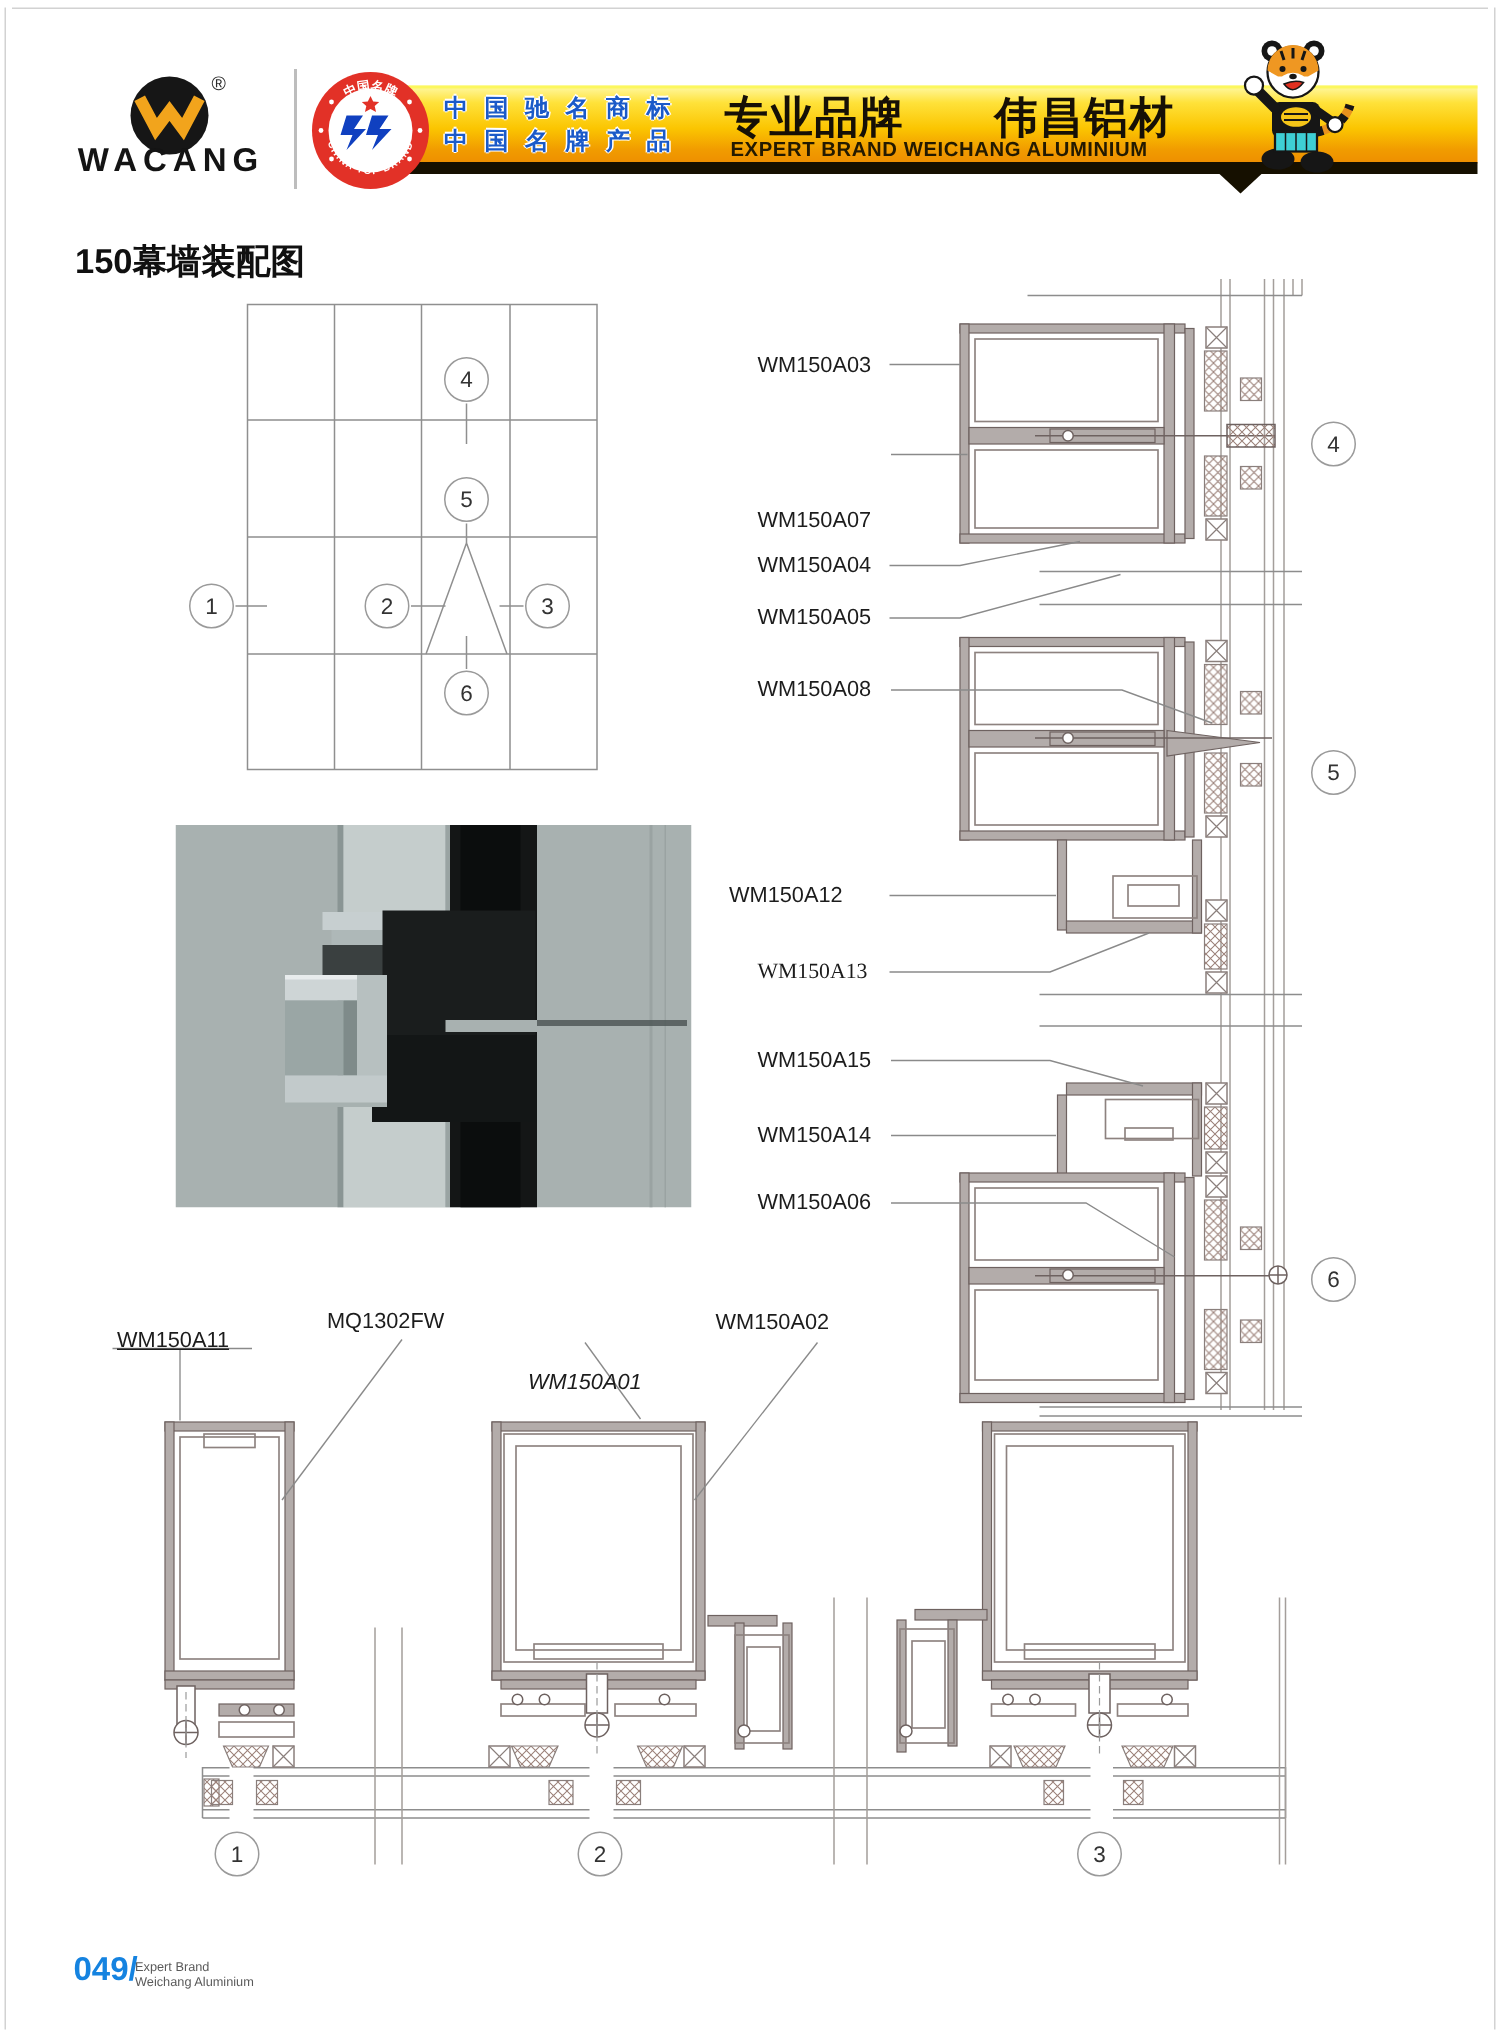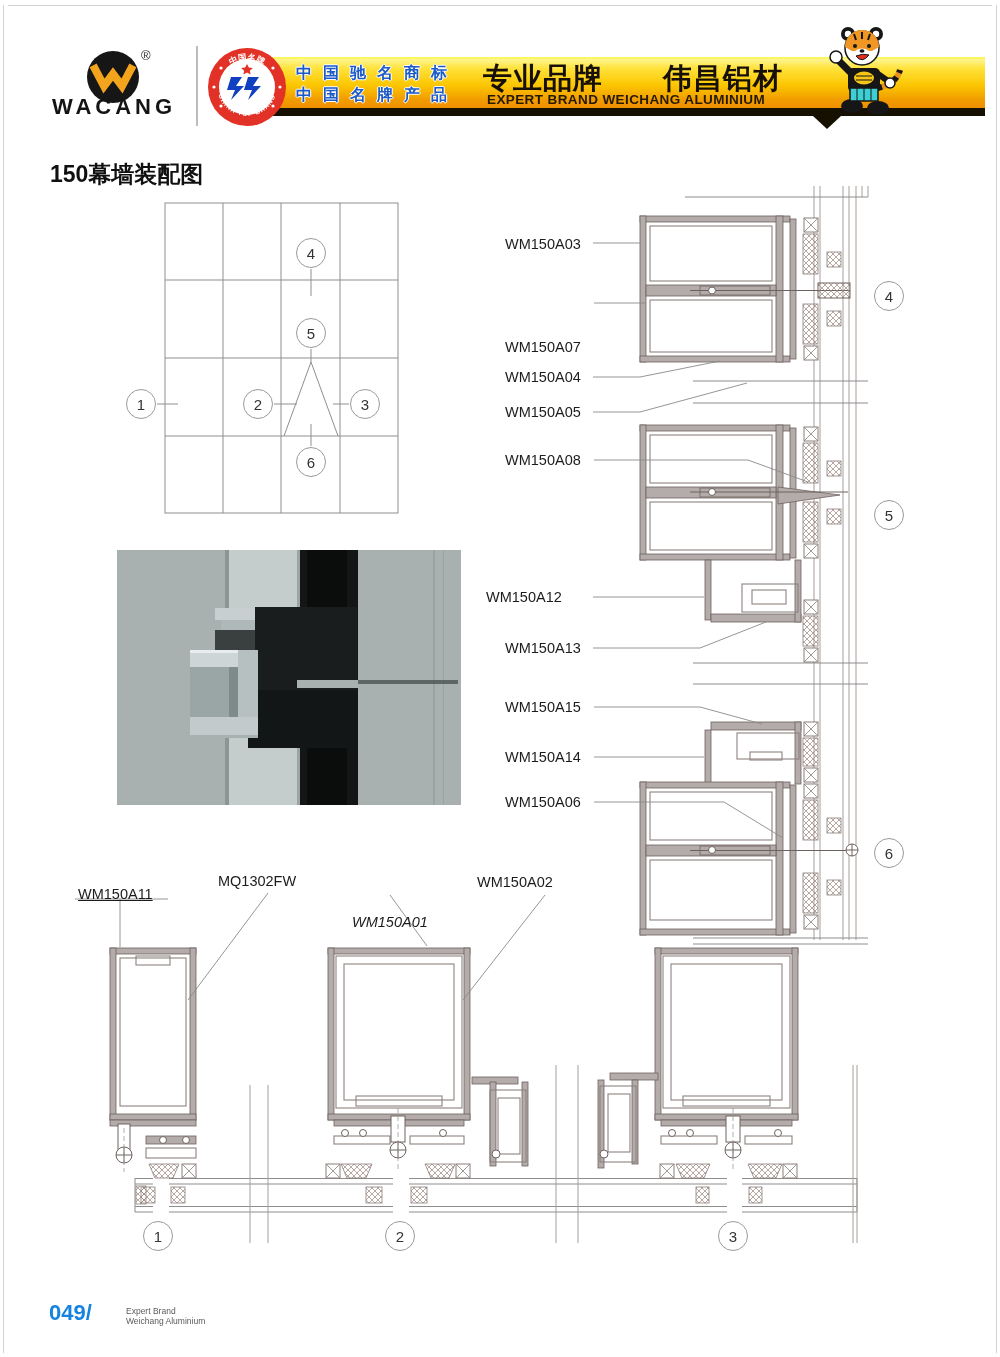--- a/index.html
+++ b/index.html
@@ -26,21 +26,21 @@
          text-shadow:-1px 0 #fff,1px 0 #fff,0 -1px #fff,0 1px #fff;}
   .banner-title{position:absolute;left:483px;top:59px;font-size:29px;font-weight:bold;color:#161006;
          letter-spacing:1px;white-space:nowrap;z-index:5;}
   .banner-sub{position:absolute;left:487px;top:92px;font-size:13.5px;font-weight:bold;color:#241a00;
          letter-spacing:0.4px;white-space:nowrap;z-index:5;}
   .page-title{position:absolute;left:50px;top:159px;font-size:23px;font-weight:bold;color:#101010;z-index:5;}
   .plabel{position:absolute;font-size:14.5px;color:#1c1c1c;white-space:nowrap;z-index:5;}
   .co{position:absolute;width:30px;height:30px;border:1px solid #9a9a9a;border-radius:50%;background:#fff;
       display:flex;align-items:center;justify-content:center;font-size:15px;color:#333;z-index:5;box-sizing:border-box;}
   .footer-num{position:absolute;left:49px;top:1300px;font-size:22px;font-weight:bold;color:#1583e0;z-index:5;}
-  .footer-txt{position:absolute;left:90px;top:1306px;font-size:8.5px;color:#5a5a5a;line-height:10px;z-index:5;margin-left:36px;}
+  .footer-txt{position:absolute;left:90px;top:1306px;font-size:8.5px;color:#5a5a5a;line-height:10px;z-index:5;}
 </style>
 </head>
 <body>
 
 <div class="page">
 
   <div class="edge" style="left:8px;top:5px;width:984px;height:1px;"></div>
   <div class="edge" style="left:3px;top:5px;width:1px;height:1348px;"></div>
   <div class="edge" style="left:996px;top:5px;width:1px;height:1348px;"></div>
 
@@ -368,21 +368,21 @@
     <rect x="73" y="167" width="68" height="21" fill="#c2cacb"></rect>
     <rect x="73" y="185" width="68" height="3" fill="#a7b1b0"></rect>
   </svg>
 
   <div class="plabel" style="left:505px;top:236px;">WM150A03</div>
   <div class="plabel" style="left:505px;top:295px;margin-top:44px;">WM150A07</div>
   <div class="plabel" style="left:505px;top:369px;">WM150A04</div>
   <div class="plabel" style="left:505px;top:404px;">WM150A05</div>
   <div class="plabel" style="left:505px;top:452px;">WM150A08</div>
   <div class="plabel" style="left:486px;top:589px;">WM150A12</div>
-  <div class="plabel" style="left:505px;top:640px;">WM150A13</div>
+  <div class="plabel" style="left:505px;top:640px;font-family:Liberation Serif, serif;">WM150A13</div>
   <div class="plabel" style="left:505px;top:699px;">WM150A15</div>
   <div class="plabel" style="left:505px;top:749px;">WM150A14</div>
   <div class="plabel" style="left:505px;top:794px;">WM150A06</div>
   <div class="plabel" style="left:78px;top:886px;text-decoration:underline;">WM150A11</div>
   <div class="plabel" style="left:218px;top:873px;text-align:center;">MQ1302FW</div>
   <div class="plabel" style="left:352px;top:914px;font-style:italic;">WM150A01</div>
   <div class="plabel" style="left:477px;top:874px;">WM150A02</div>
 
   <div class="co" style="left:126px;top:389px;">1</div>
   <div class="co" style="left:243px;top:389px;">2</div>

